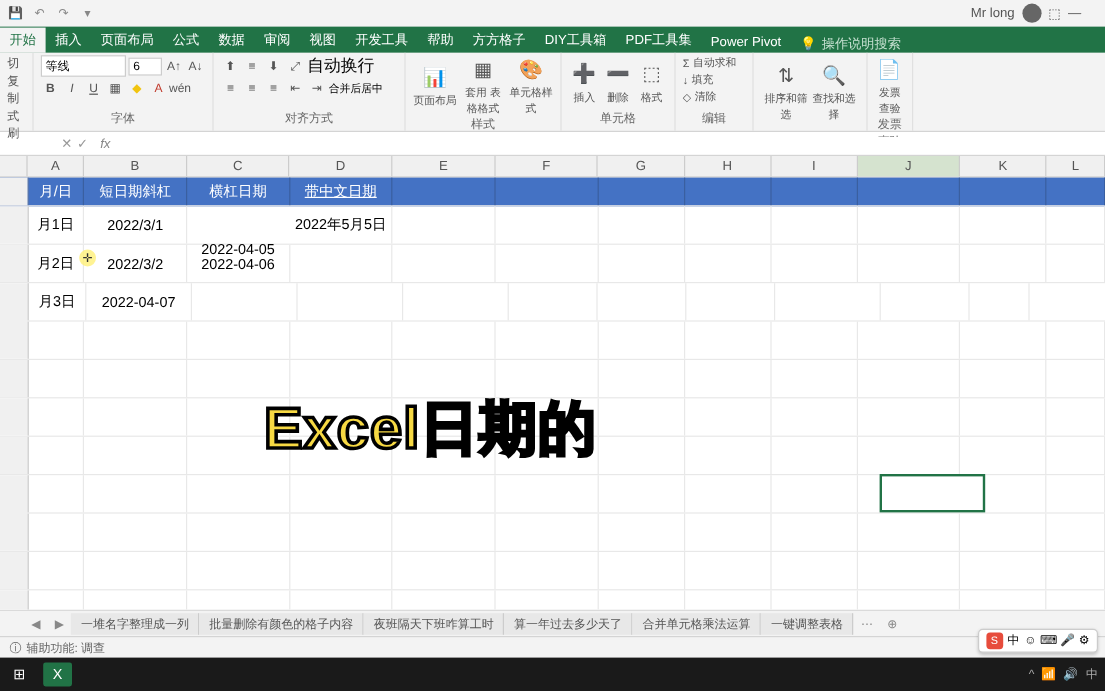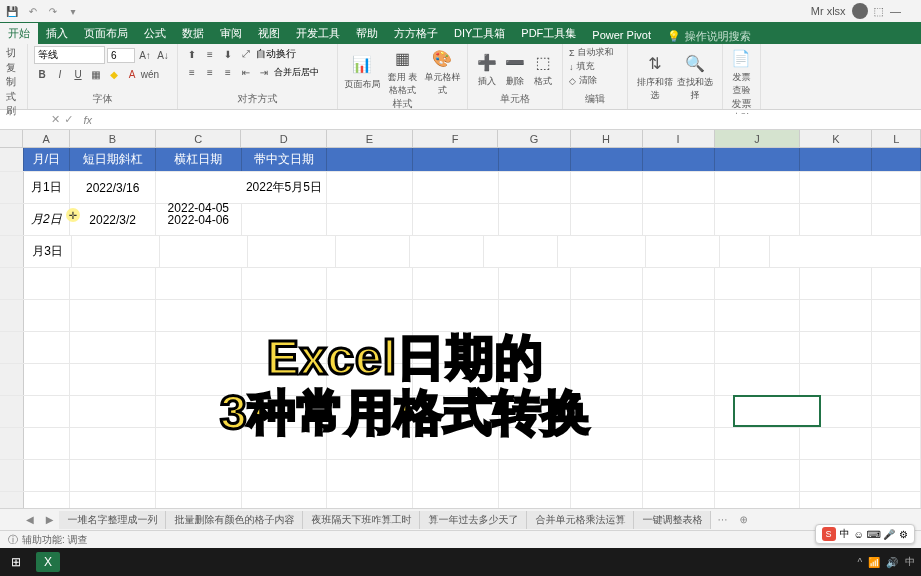--- a/index.html
+++ b/index.html
@@ -74,21 +74,21 @@
 <body>
 
 <div class="titlebar">
   <div class="qat">
     <span>💾</span>
     <span>↶</span>
     <span>↷</span>
     <span>▾</span>
   </div>
   <div class="user">
-    <span>Mr xlsx</span>
+    <span>Mr long</span>
     <span class="avatar"></span>
     <span>⬚</span>
     <span>—</span>
   </div>
 </div>
 
 <div class="tabs">
   <div class="tab active">开始</div>
   <div class="tab">插入</div>
   <div class="tab">页面布局</div>
@@ -142,21 +142,21 @@
     </div>
     <div class="label">字体</div>
   </div>
   <div class="rgroup align-grp">
     <div class="content">
       <div class="font-row">
         <span class="btn-icon">⬆</span>
         <span class="btn-icon">≡</span>
         <span class="btn-icon">⬇</span>
         <span class="btn-icon">⤢</span>
-        <span style="font-size:10px">自动换行</span>
+        <span style="font-size:14px">自动换行</span>
       </div>
       <div class="font-row">
         <span class="btn-icon">≡</span>
         <span class="btn-icon">≡</span>
         <span class="btn-icon">≡</span>
         <span class="btn-icon">⇤</span>
         <span class="btn-icon">⇥</span>
         <span style="font-size:9px">合并后居中</span>
       </div>
     </div>
@@ -236,63 +236,64 @@
       <div class="ch sel" style="width: 88px;">J</div>
       <div class="ch" style="width: 74px;">K</div>
       <div class="ch" style="width: 50px;">L</div>
     </div>
   <div class="grid-body" id="gridbody">
       <div class="data-row header-row">
         <div class="cell rowhdr" style="width: 24px;"></div>
         <div class="cell" style="width: 48px;">月/日</div>
         <div class="cell" style="width: 88px;">短日期斜杠</div>
         <div class="cell" style="width: 88px;">横杠日期</div>
-        <div class="cell" style="width: 88px;">带中文日期</div>
+        <div class="cell" style="width: 88px; text-decoration: underline;">带中文日期</div>
         <div class="cell" style="width: 88px;"></div>
         <div class="cell" style="width: 88px;"></div>
         <div class="cell" style="width: 74px;"></div>
         <div class="cell" style="width: 74px;"></div>
         <div class="cell" style="width: 74px;"></div>
         <div class="cell" style="width: 88px;"></div>
         <div class="cell" style="width: 74px;"></div>
         <div class="cell" style="width: 50px;"></div>
       </div>
       <div class="data-row">
         <div class="cell rowhdr" style="width: 24px;"></div>
         <div class="cell" style="width: 48px;">月1日</div>
-        <div class="cell" style="width: 88px;">2022/3/16</div>
+        <div class="cell" style="width: 88px;">2022/3/1</div>
         <div class="cell" style="width: 88px; margin-top: 36px;">2022-04-05</div>
         <div class="cell" style="width: 88px;">2022年5月5日</div>
         <div class="cell" style="width: 88px;"></div>
         <div class="cell" style="width: 88px;"></div>
         <div class="cell" style="width: 74px;"></div>
         <div class="cell" style="width: 74px;"></div>
         <div class="cell" style="width: 74px;"></div>
         <div class="cell" style="width: 88px;"></div>
         <div class="cell" style="width: 74px;"></div>
         <div class="cell" style="width: 50px;"></div>
       </div>
       <div class="data-row">
         <div class="cell rowhdr" style="width: 24px;"></div>
-        <div class="cell" style="width: 48px; font-style: italic;">月2日</div>
+        <div class="cell" style="width: 48px;">月2日</div>
         <div class="cell" style="width: 88px;">2022/3/2</div>
         <div class="cell" style="width: 88px;">2022-04-06</div>
         <div class="cell" style="width: 88px;"></div>
         <div class="cell" style="width: 88px;"></div>
         <div class="cell" style="width: 88px;"></div>
         <div class="cell" style="width: 74px;"></div>
         <div class="cell" style="width: 74px;"></div>
         <div class="cell" style="width: 74px;"></div>
         <div class="cell" style="width: 88px;"></div>
         <div class="cell" style="width: 74px;"></div>
         <div class="cell" style="width: 50px;"></div>
       </div>
       <div class="data-row">
         <div class="cell rowhdr" style="width: 24px;"></div>
         <div class="cell" style="width: 48px;">月3日</div>
+        <div class="cell" style="width: 88px;">2022-04-07</div>
         <div class="cell" style="width: 88px;"></div>
         <div class="cell" style="width: 88px;"></div>
         <div class="cell" style="width: 88px;"></div>
         <div class="cell" style="width: 74px;"></div>
         <div class="cell" style="width: 74px;"></div>
         <div class="cell" style="width: 74px;"></div>
         <div class="cell" style="width: 88px;"></div>
         <div class="cell" style="width: 74px;"></div>
         <div class="cell" style="width: 50px;"></div>
       </div>
@@ -414,21 +415,20 @@
         <div class="cell" style="width: 74px;"></div>
         <div class="cell" style="width: 88px;"></div>
         <div class="cell" style="width: 74px;"></div>
         <div class="cell" style="width: 50px;"></div>
       </div>
     </div>
   <div class="cursor-plus">✛</div>
   <div class="selected-cell" id="selcell" style="left: 733px; top: 265px; width: 88px; height: 32px;"></div>
   <div class="overlay-title">
     <div>Excel日期的</div>
-    <div>3种常用格式转换</div>
   </div>
 </div>
 
 <div class="sheet-tabs">
   <span class="stab-nav">◀</span>
   <span class="stab-nav">▶</span>
   <div id="stabs" style="display:flex">
       <div class="stab">一堆名字整理成一列</div>
       <div class="stab">批量删除有颜色的格子内容</div>
       <div class="stab">夜班隔天下班咋算工时</div>

